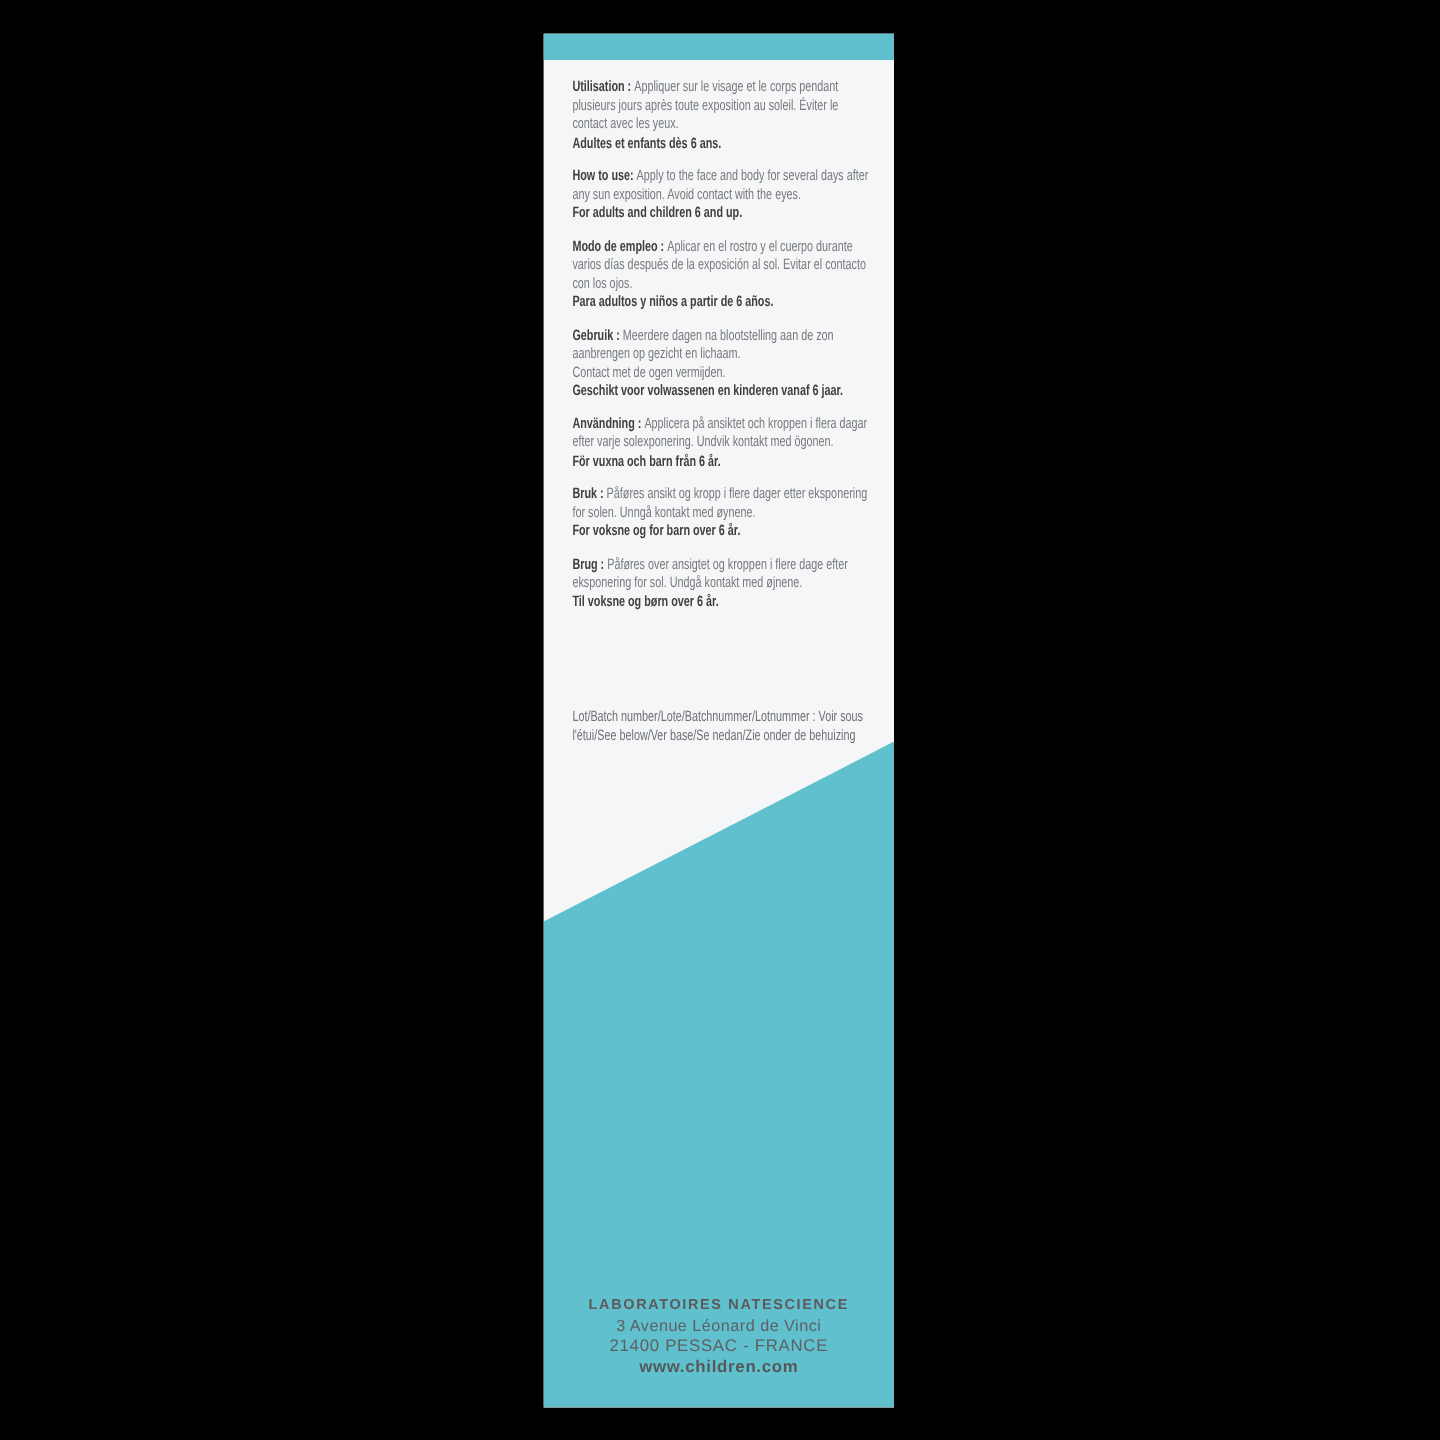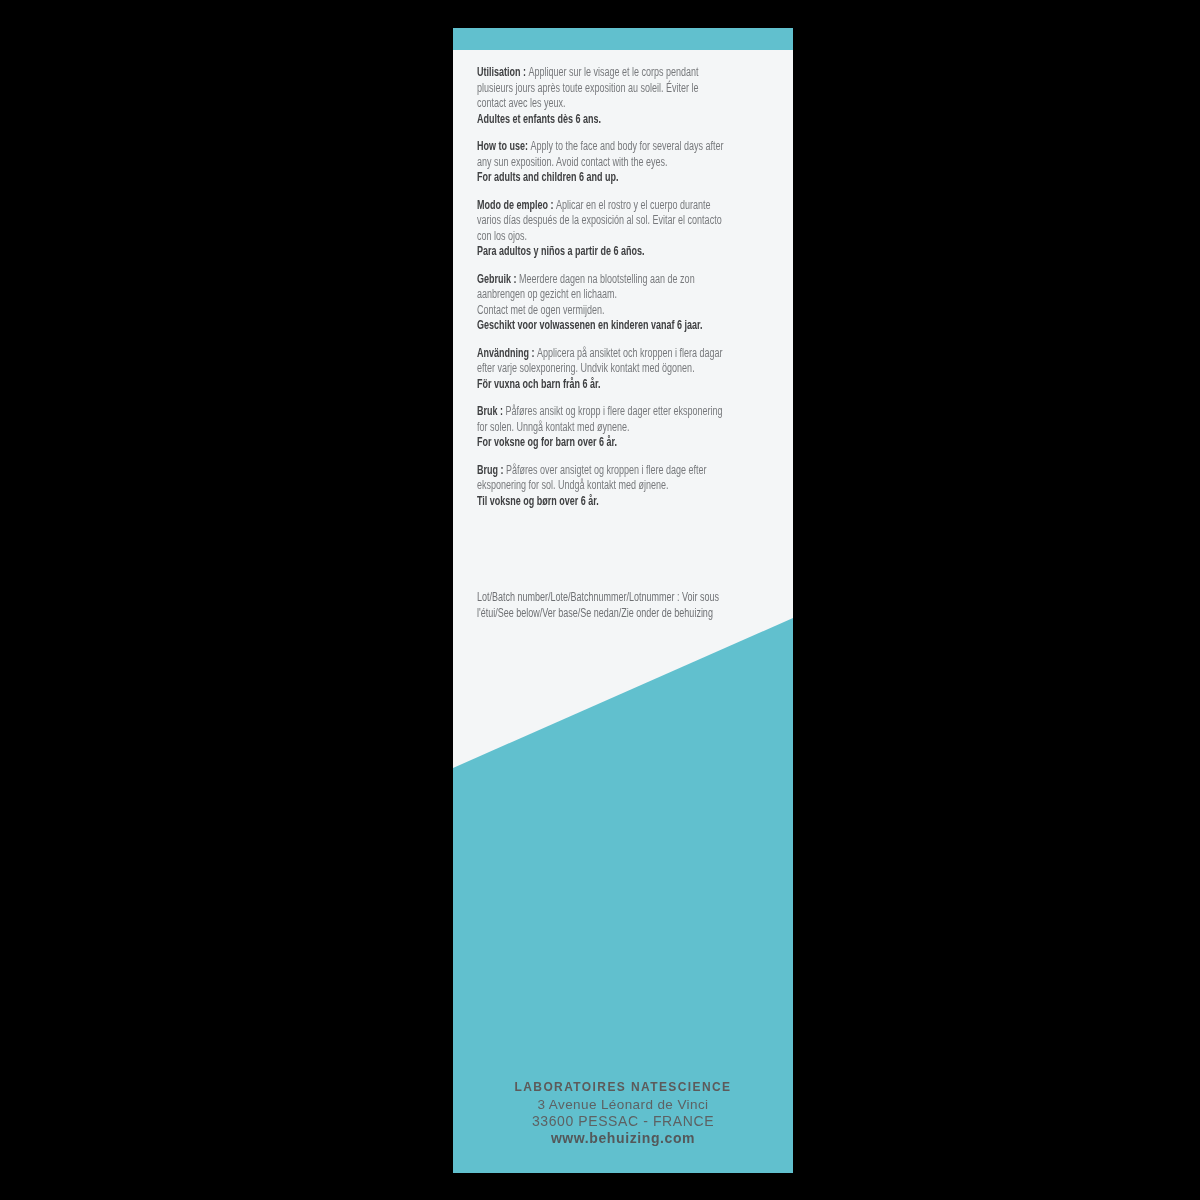--- a/index.html
+++ b/index.html
@@ -8,21 +8,21 @@
     width: 1200px;
     height: 1200px;
     background: #000000;
     overflow: hidden;
     font-family: "Liberation Sans", sans-serif;
   }
   .panel {
     position: absolute;
     left: 453px;
     top: 28px;
-    width: 340px;
+    width: 292px;
     height: 1145px;
     background: #f4f6f7;
     overflow: hidden;
   }
   .top-strip {
     position: absolute;
     left: 0; top: 0;
     width: 100%;
     height: 22px;
     background: #61c0ce;
@@ -149,16 +149,16 @@
   </p>
 </div>
 
   <p class="lot">Lot/Batch number/Lote/Batchnummer/Lotnummer : Voir sous l'étui/See below/Ver base/Se nedan/Zie onder de behuizing</p>
 
   <div class="diagonal"></div>
 
   <div class="address">
     <p class="addr-company">LABORATOIRES NATESCIENCE</p>
     <p class="addr-street">3 Avenue Léonard de Vinci</p>
-    <p class="addr-city">33600 PESSAC - FRANCE</p>
-    <p class="addr-web">www.behuizing.com</p>
+    <p class="addr-city">21400 PESSAC - FRANCE</p>
+    <p class="addr-web">www.children.com</p>
   </div>
 </div>
 
 </body></html>

